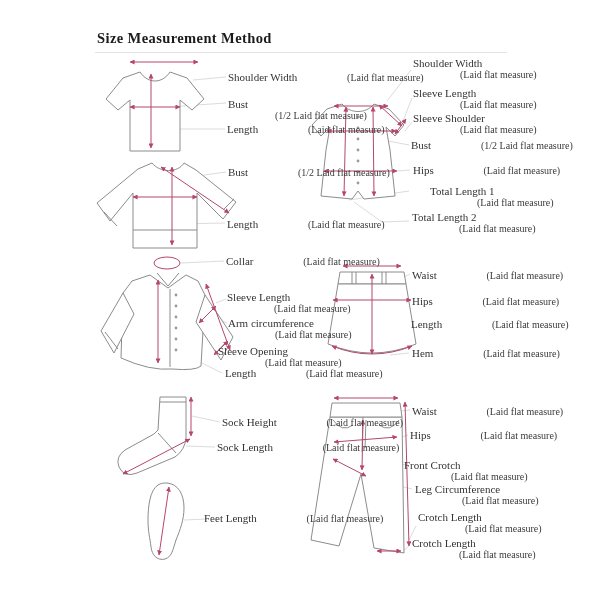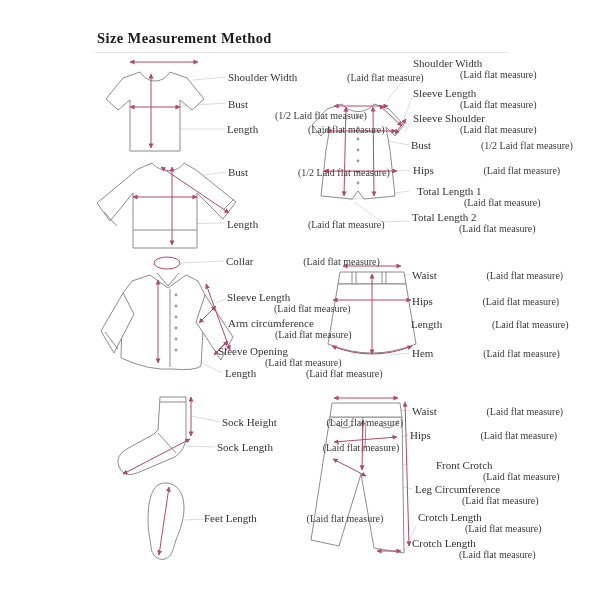--- a/index.html
+++ b/index.html
@@ -179,27 +179,27 @@
   <div class="lbl" style="left:222px;top:417px"><span>Sock Height</span> <span class="s">(Laid flat measure)</span></div>
   <div class="lbl" style="left:217px;top:442px"><span>Sock Length</span> <span class="s">(Laid flat measure)</span></div>
 
   <div class="lbl" style="left:204px;top:513px"><span>Feet Length</span> <span class="s">(Laid flat measure)</span></div>
 
   <div class="lbl stack" style="left:413px;top:58px"><span>Shoulder Width</span><span class="s">(Laid flat measure)</span></div>
   <div class="lbl stack" style="left:413px;top:88px"><span>Sleeve Length</span><span class="s">(Laid flat measure)</span></div>
   <div class="lbl stack" style="left:413px;top:113px"><span>Sleeve Shoulder</span><span class="s">(Laid flat measure)</span></div>
   <div class="lbl" style="left:411px;top:140px"><span>Bust</span> <span class="s">(1/2 Laid flat measure)</span></div>
   <div class="lbl" style="left:413px;top:165px"><span>Hips</span> <span class="s">(Laid flat measure)</span></div>
-  <div class="lbl stack" style="left:417px;top:186px"><span>Total Length 1</span><span class="s">(Laid flat measure)</span></div>
+  <div class="lbl stack" style="left:430px;top:186px"><span>Total Length 1</span><span class="s">(Laid flat measure)</span></div>
   <div class="lbl stack" style="left:412px;top:212px"><span>Total Length 2</span><span class="s">(Laid flat measure)</span></div>
 
   <div class="lbl" style="left:412px;top:270px"><span>Waist</span> <span class="s">(Laid flat measure)</span></div>
   <div class="lbl" style="left:412px;top:296px"><span>Hips</span> <span class="s">(Laid flat measure)</span></div>
   <div class="lbl" style="left:411px;top:319px"><span>Length</span> <span class="s">(Laid flat measure)</span></div>
   <div class="lbl" style="left:412px;top:348px"><span>Hem</span> <span class="s">(Laid flat measure)</span></div>
 
   <div class="lbl" style="left:412px;top:406px"><span>Waist</span> <span class="s">(Laid flat measure)</span></div>
   <div class="lbl" style="left:410px;top:430px"><span>Hips</span> <span class="s">(Laid flat measure)</span></div>
-  <div class="lbl stack" style="left:436px;top:460px"><span>Front Crotch</span><span class="s">(Laid flat measure)</span></div>
+  <div class="lbl stack" style="left:404px;top:460px"><span>Front Crotch</span><span class="s">(Laid flat measure)</span></div>
   <div class="lbl stack" style="left:415px;top:484px"><span>Leg Circumference</span><span class="s">(Laid flat measure)</span></div>
   <div class="lbl stack" style="left:418px;top:512px"><span>Crotch Length</span><span class="s">(Laid flat measure)</span></div>
   <div class="lbl stack" style="left:412px;top:538px"><span>Crotch Length</span><span class="s">(Laid flat measure)</span></div>
 </div>
 
 </body></html>

